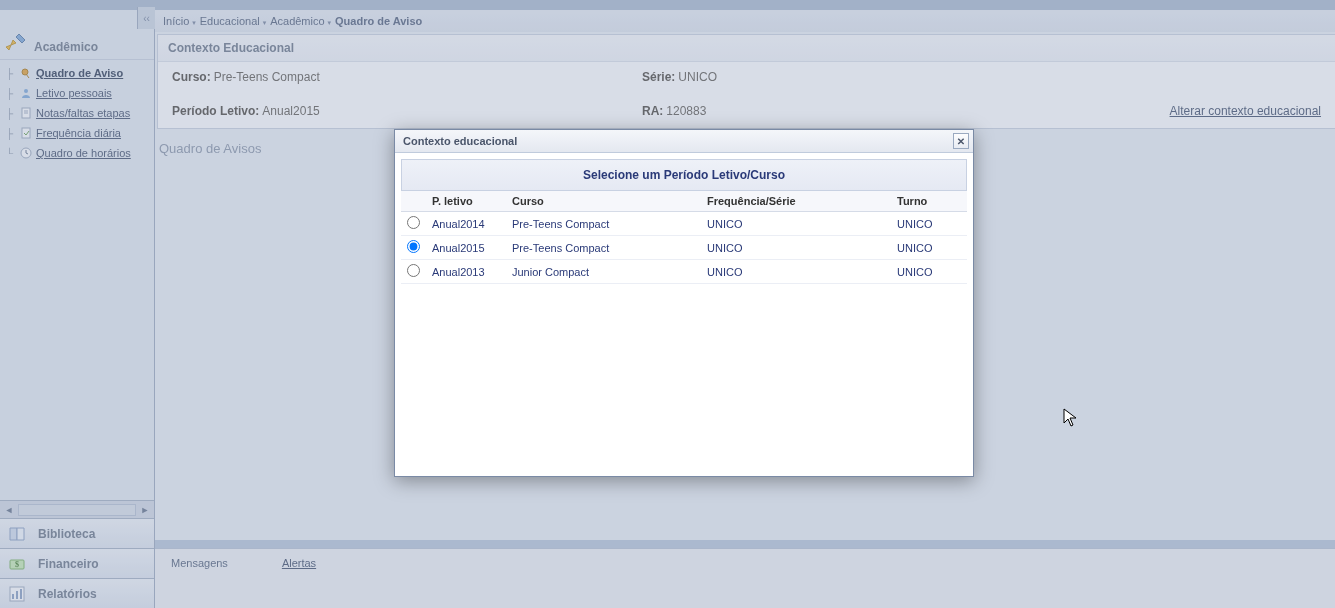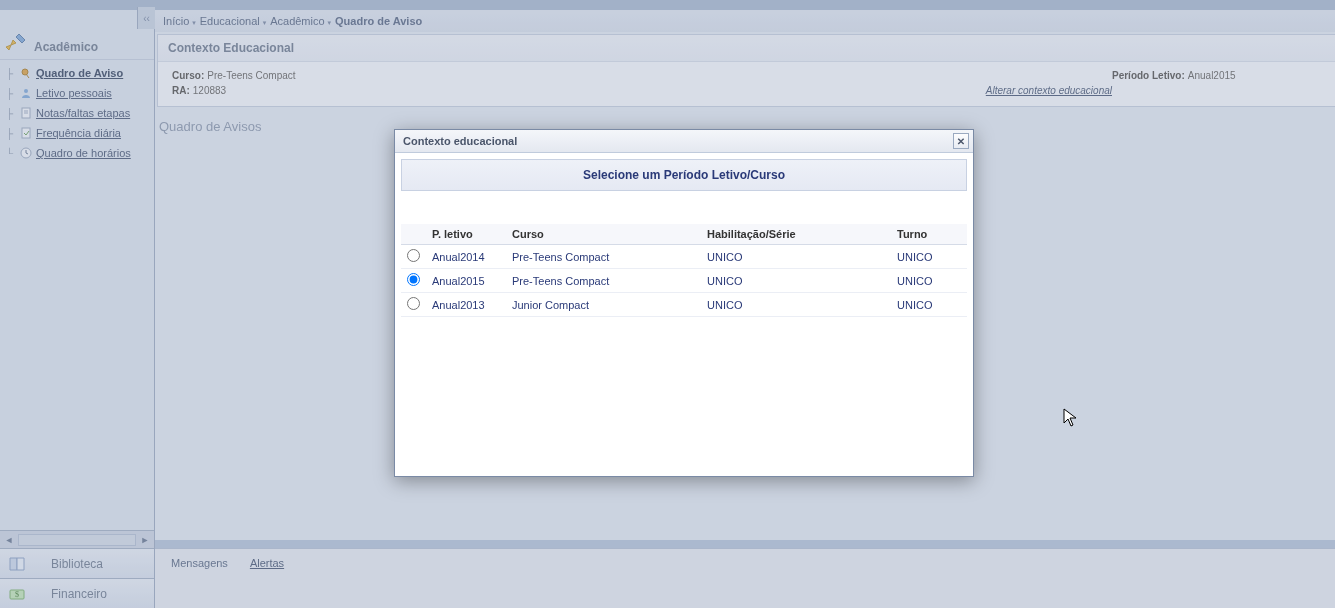--- a/index.html
+++ b/index.html
@@ -94,25 +94,25 @@
       display: flex; align-items: center; justify-content: center;
       color: #6a7a94;
       font-size: 9px;
     }
     .scroll-track {
       flex: 1; height: 12px; background: #cfd8e6; border: 1px solid #b0bed3;
     }
     .sidebar-section {
       display: flex;
       align-items: center;
-      gap: 23px;
+      gap: 10px;
       height: 30px;
       padding: 0 6px;
       border-top: 1px solid #a0afc4;
-      font-weight: normal;
+      font-weight: bold;
       font-size: 12px;
       color: #6f7d92;
       background: linear-gradient(#e2e9f3, #d4ddeb);
       cursor: pointer;
     }
     .sidebar-section .icon { width: 22px; height: 22px; display:flex;align-items:center;justify-content:center; }
 
     .main {
       position: absolute;
       left: 155px; right: 0; top: 10px; bottom: 68px;
@@ -143,31 +143,31 @@
       font-weight: bold;
       font-size: 12px;
       color: #6f7d92;
       border-bottom: 1px solid #d0d8e6;
       background: linear-gradient(#e8edf5, #e2e8f2);
     }
     .context-grid {
       display: grid;
       grid-template-columns: 470px 470px 1fr;
       padding: 8px 14px 10px 14px;
-      row-gap: 4px;
-      font-size: 10px;
+      row-gap: 20px;
+      font-size: 12px;
       color: #555;
     }
     .kv .k { font-weight: bold; color: #555; }
     .kv .v { color: #666; margin-left: 3px; }
     .context-link {
       text-align: right;
       align-self: end;
     }
-    .context-link a { color: #4a5a78; text-decoration: underline; font-style: italic; cursor: pointer; text-align: right; }
+    .context-link a { color: #4a5a78; text-decoration: underline; cursor: pointer; text-align: right; }
 
     .section-title {
       padding: 10px 4px 4px 4px;
       font-weight: normal;
       font-size: 13px;
       color: #8a98ae;
     }
 
     .bottom-tabs {
       position: absolute;
@@ -180,21 +180,21 @@
       display: flex;
       gap: 6px;
       padding: 6px 8px;
     }
     .tab {
       padding: 2px 8px;
       font-size: 11px;
       color: #5a6a86;
       cursor: pointer;
     }
-    .tab.link { text-decoration: underline; color: #4a5a78; }
+    .tab.link { text-decoration: underline; color: #4a5a78; margin-left: 32px; }
 
     
     .modal {
       position: absolute;
       left: 394px; top: 129px;
       width: 580px; height: 348px;
       background: #fff;
       border: 1px solid #7a8aa5;
       box-shadow: 0 4px 18px rgba(0,0,0,0.35);
       z-index: 10;
@@ -226,21 +226,20 @@
       color: #2a3a78;
       background: linear-gradient(#eef1f8,#e5e9f3);
       border: 1px solid #c8d1e2;
       padding: 8px 0;
     }
     table.period {
       width: 100%;
       border-collapse: collapse;
       font-size: 11px;
       color: #2a3a78;
-      margin-top: 33px;
     }
     table.period th {
       text-align: left;
       font-weight: bold;
       color: #333;
       background: #f6f7fb;
       padding: 4px 6px;
       border-bottom: 1px solid #d5dbe7;
     }
     table.period td {
@@ -352,36 +351,50 @@
     </div>
     <div class="sidebar-section">
       <span class="icon">
         <svg width="20" height="20" viewBox="0 0 20 20">
             <rect x="3" y="6" width="14" height="9" rx="1" fill="#bfe2b9" stroke="#7ab06e"></rect>
             <text x="10" y="13" text-anchor="middle" font-size="8" fill="#4a8040" font-family="Verdana">$</text>
           </svg>
       </span>
       <span>Financeiro</span>
     </div>
+    <div class="sidebar-section">
+      <span class="icon">
+        <svg width="20" height="20" viewBox="0 0 20 20">
+            <rect x="3" y="3" width="14" height="14" fill="#eef2f8" stroke="#9aa9c0"></rect>
+            <rect x="5" y="10" width="2" height="5" fill="#8aa0c4"></rect>
+            <rect x="9" y="7" width="2" height="8" fill="#8aa0c4"></rect>
+            <rect x="13" y="5" width="2" height="10" fill="#8aa0c4"></rect>
+          </svg>
+      </span>
+      <span>Relatórios</span>
+    </div>
   </div>
 </div>
 
 <div class="main">
   <div class="breadcrumbs">
     <span class="crumb"><span>Início</span><span class="arrow"> ▾</span></span>
     <span class="crumb"><span>Educacional</span><span class="arrow"> ▾</span></span>
     <span class="crumb"><span>Acadêmico</span><span class="arrow"> ▾</span></span>
     <span class="current">Quadro de Aviso</span>
   </div>
 
   <div class="context-panel">
     <div class="panel-title">Contexto Educacional</div>
     <div class="context-grid">
       <div class="kv">
         <span class="k">Curso:</span><span class="v">Pre-Teens Compact</span>
+      </div>
+      <div class="kv">
+        <span class="k">Série:</span><span class="v">UNICO</span>
       </div>
       <div></div>
       <div class="kv">
         <span class="k">Período Letivo:</span><span class="v">Anual2015</span>
       </div>
       <div class="kv">
         <span class="k">RA:</span><span class="v">120883</span>
       </div>
       <div class="context-link">
         <a>Alterar contexto educacional</a>
@@ -409,21 +422,21 @@
     </span>
   </div>
   <div class="modal-body">
     <div class="modal-sub">Selecione um Período Letivo/Curso</div>
     <table class="period">
       <thead>
         <tr>
           <th class="radio"></th>
           <th class="pl">P. letivo</th>
           <th class="curso">Curso</th>
-          <th class="hab">Habilitação/Série</th>
+          <th class="hab">Frequência/Série</th>
           <th>Turno</th>
         </tr>
       </thead>
       <tbody>
         <tr>
           <td class="radio"><input type="radio" name="p" style=""></td>
           <td class="pl">Anual2014</td>
           <td class="curso">Pre-Teens Compact</td>
           <td class="hab">UNICO</td>
           <td>UNICO</td>

